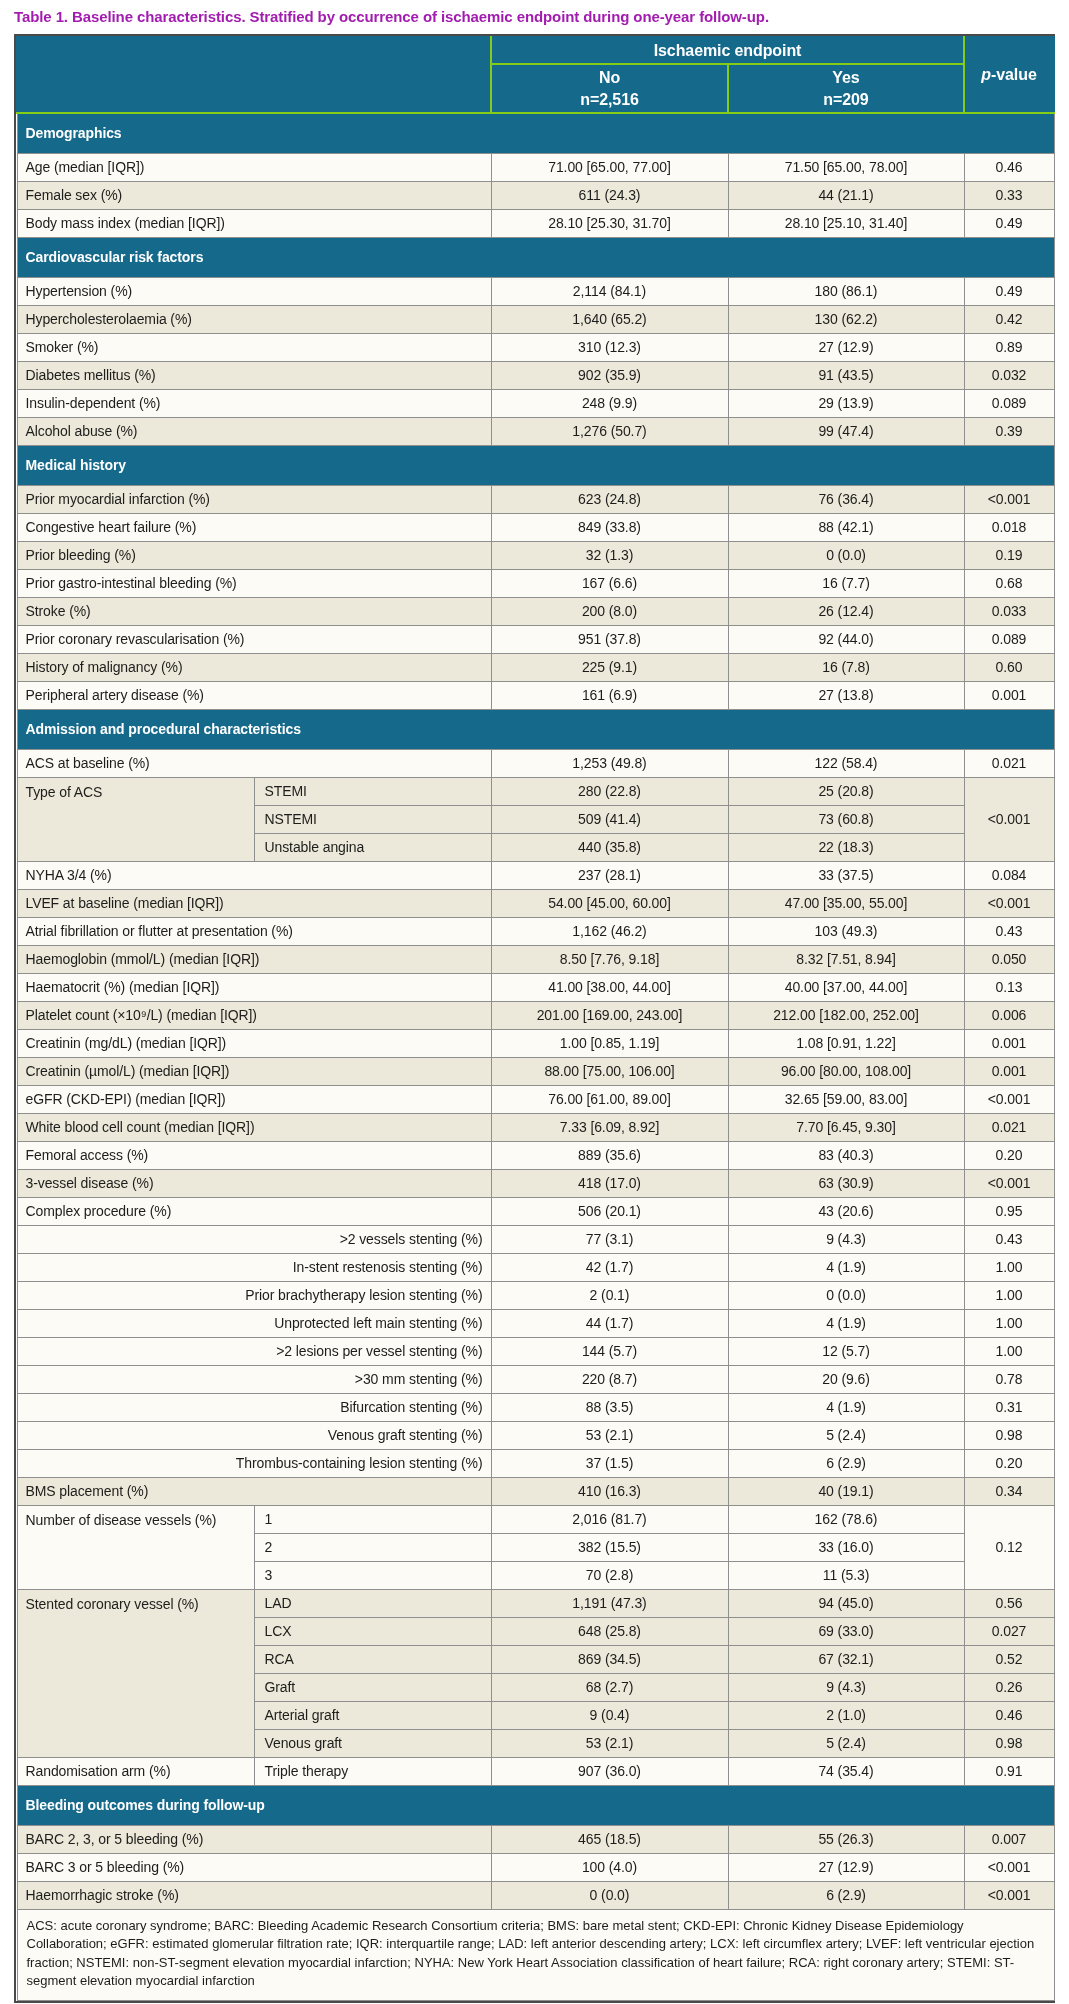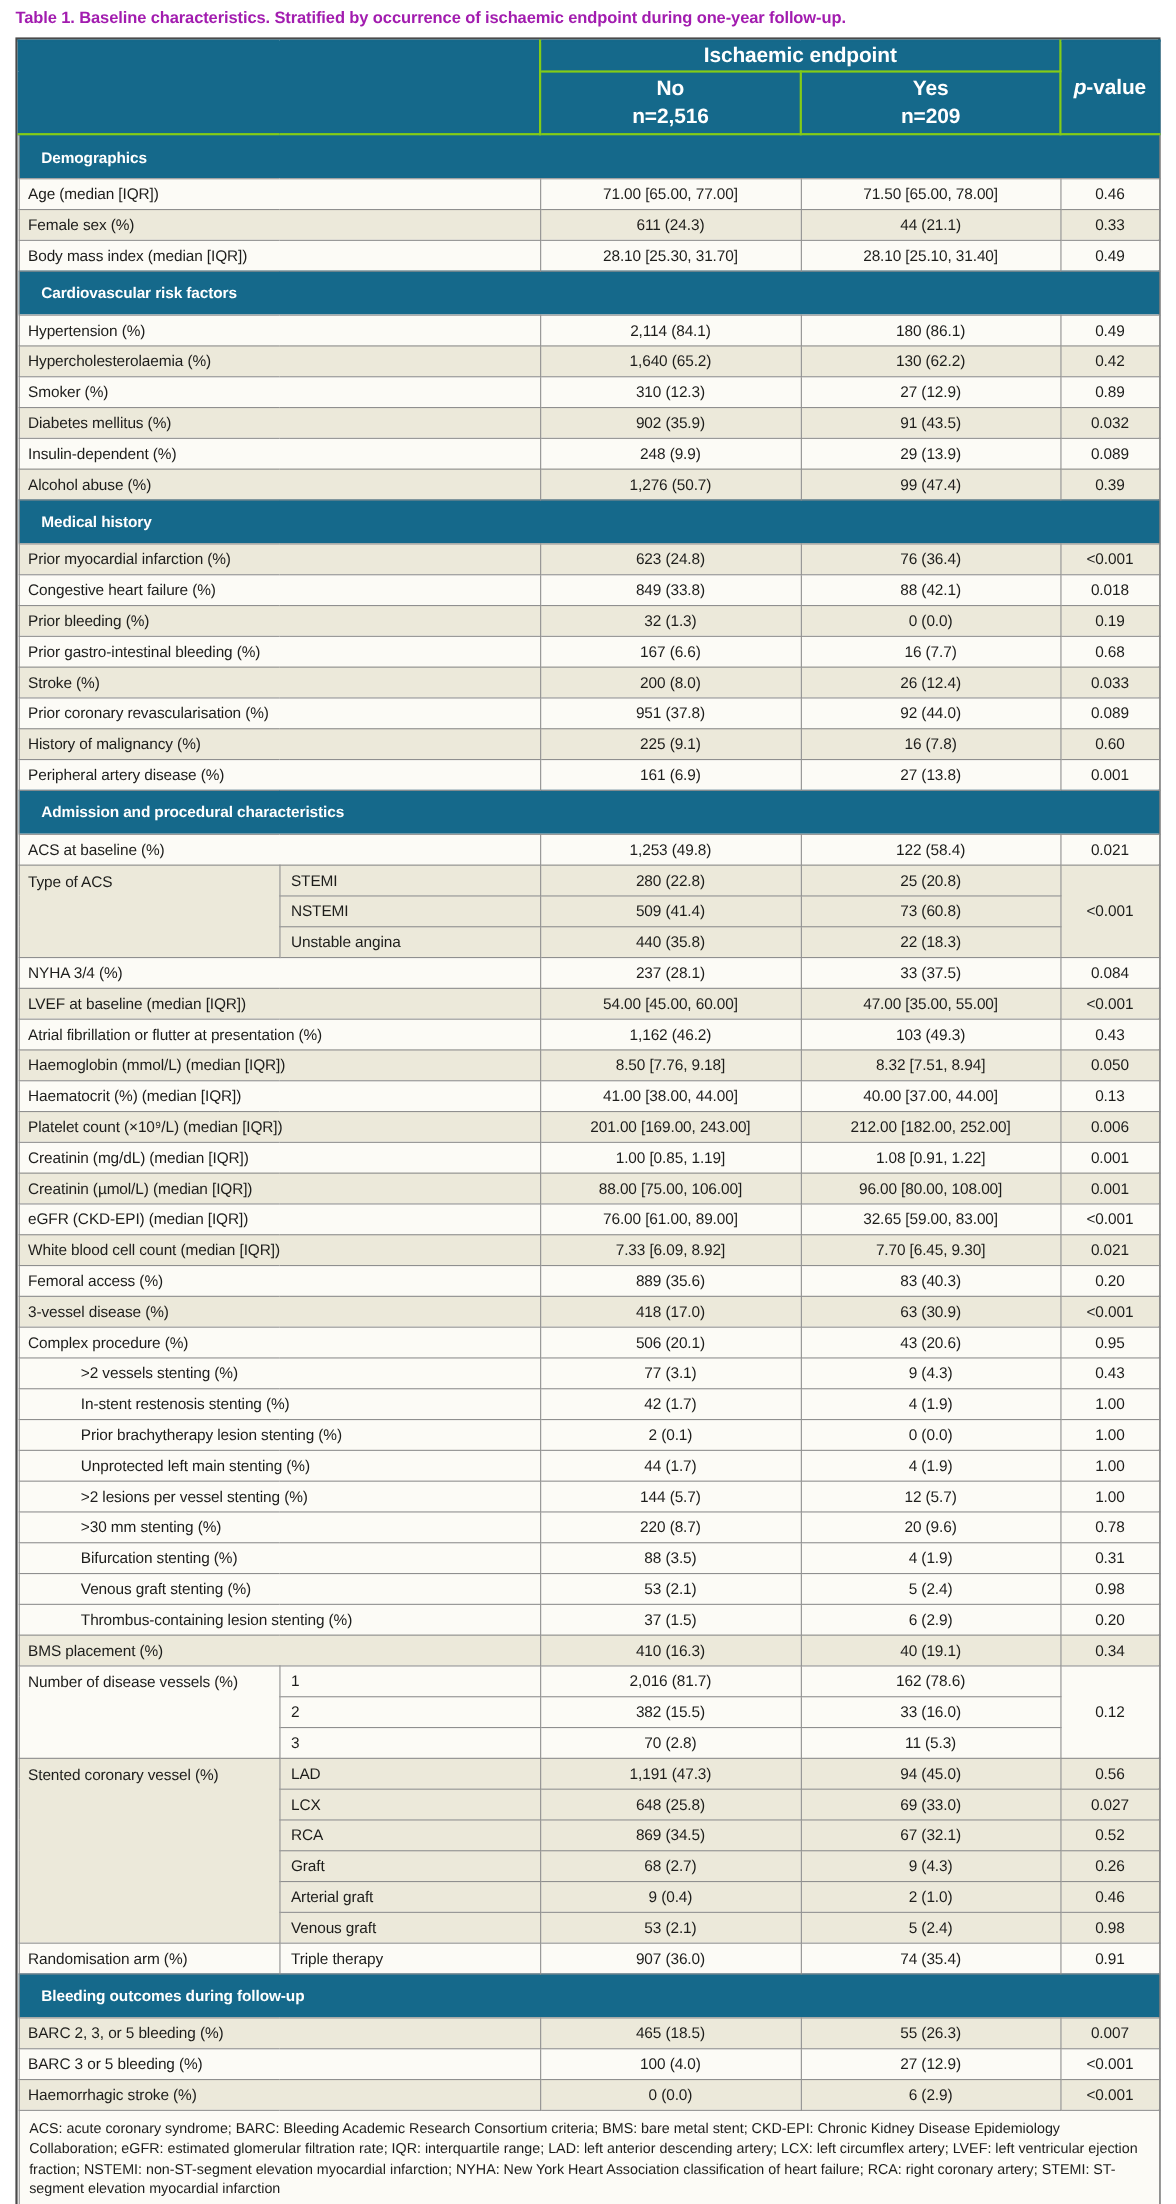--- a/index.html
+++ b/index.html
@@ -26,43 +26,43 @@
     margin:0 14px;width:1041px;
     border:2px solid var(--outer-border);
   }
   table{
     border-collapse:collapse;table-layout:fixed;width:1037px;
   }
   col.c-lbl1{width:237px;} col.c-lbl2{width:237px;}
   col.c-no{width:237px;} col.c-yes{width:236px;} col.c-p{width:90px;}
   th{
     background:var(--header-teal);color:var(--header-text);
-    border:2px solid #84cc16;font-size:19px;font-weight:bold;
+    border:2px solid #84cc16;font-size:16px;font-weight:bold;
     padding:2px 6px;text-align:center;vertical-align:middle;
   }
   thead tr:first-child th{border-top-color:var(--header-teal);}
   th.corner{border-left-color:var(--header-teal);}
   th.hp{border-right-color:var(--header-teal);}
   tr.h-group th.hgroup{height:27px;}
   tr.h-cols th{height:49px;line-height:1.35;margin-left:12px;}
   td{
     border:1px solid var(--grid-gray);
     font-size:14px;padding:2px 8px;height:28px;vertical-align:middle;
   }
   tr.w td{background:var(--row-white);}
   tr.c td{background:var(--row-cream);}
   td.lbl{text-align:left;}
   td.lbl.top{vertical-align:top;padding-top:6px;margin-left:12px;}
   td.sub{text-align:left;padding-left:10px;}
-  td.ind{padding-left:56px;}
+  td.ind{padding-left:56px;text-align:right;}
   td.val{text-align:center;white-space:nowrap;}
   tr.section-row td{
     background:var(--header-teal);color:var(--header-text);
     font-weight:bold;font-size:14px;text-align:left;height:40px;
-    padding-left:20px;
+    padding-left:8px;
   }
   td.footnote{
     background:var(--row-white);text-align:left;vertical-align:top;
     font-size:13px;line-height:1.42;padding:7px 12px 9px 9px;height:auto;
     letter-spacing:0;
   }
   th i{font-style:italic;}
 </style>
 </head>
 <body>

